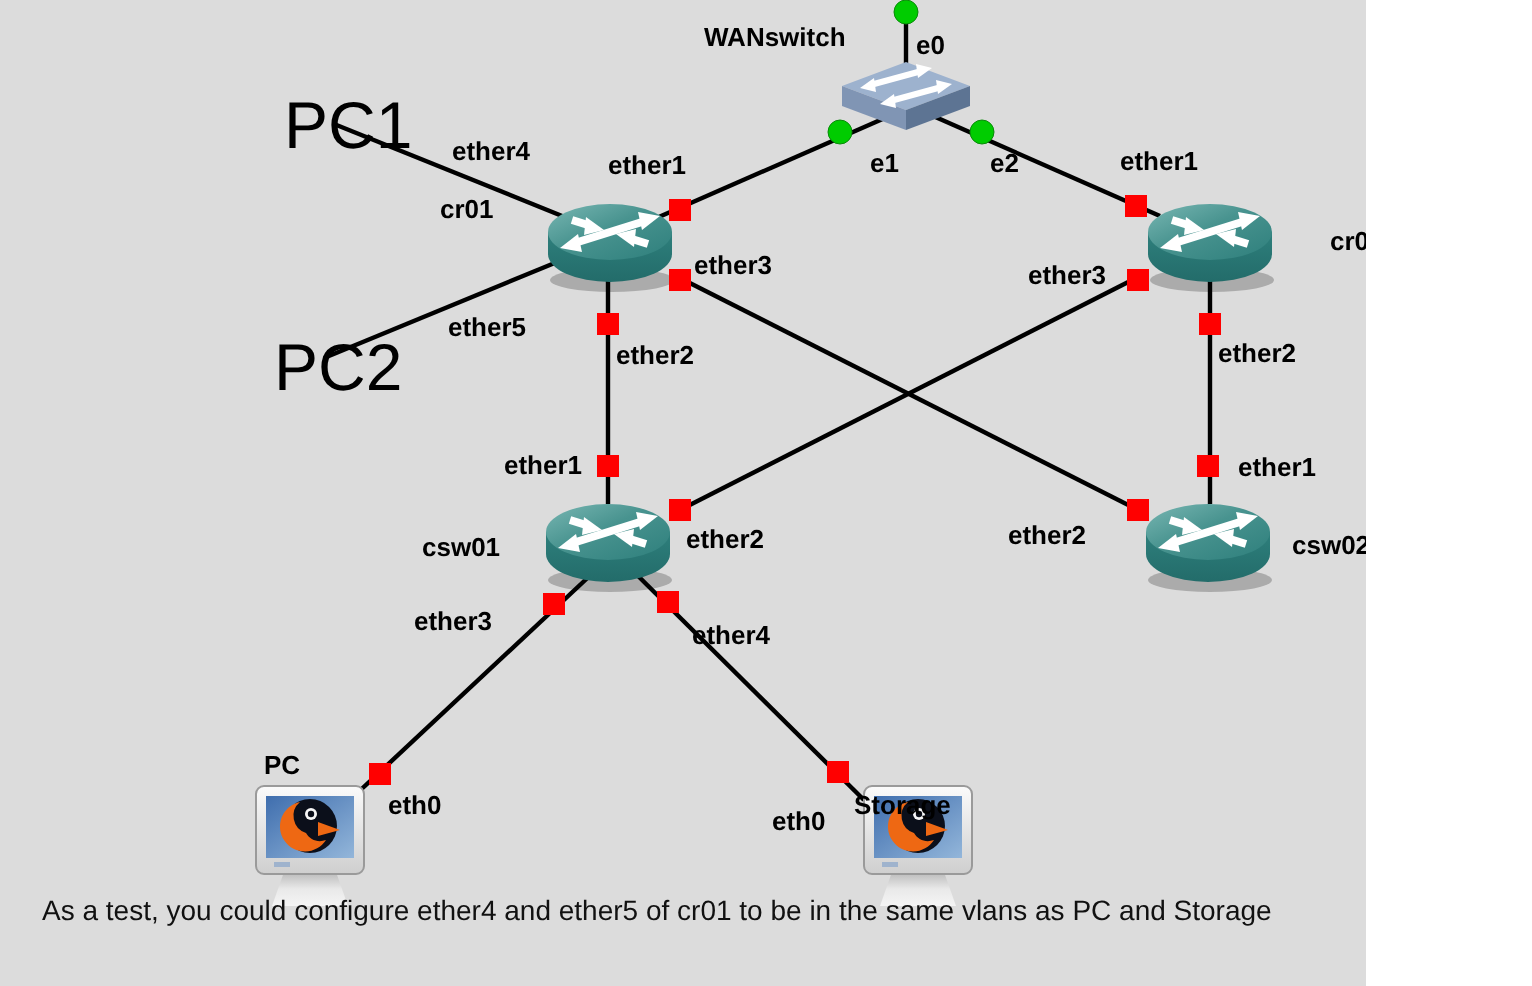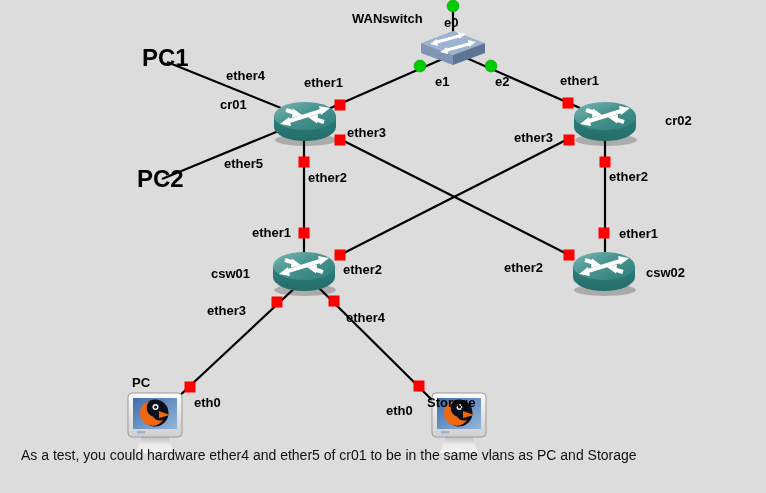--- a/index.html
+++ b/index.html
@@ -1,31 +1,31 @@
 <!DOCTYPE html>
 <html style="--bg: #dcdcdc; --wire: #000000; --red: #ff0000; --green: #00cc00; --ink: #000000;"><head>
 <meta charset="utf-8">
 <style>
   html,body{margin:0;padding:0;}
   .canvas{
-    position:relative; width:766px; height:493px;
+    position:relative; width:683px; height:493px;
     background:var(--bg,#dcdcdc); overflow:hidden;
     font-family:"Liberation Sans", sans-serif; color:var(--ink,#000);
   }
   svg.wires{position:absolute; left:0; top:0;}
   .wire{stroke:var(--wire,#000); stroke-width:2.2;}
   .sq{fill:var(--red,#f00);}
   .dot{fill:var(--green,#0c0); stroke:#0a8a0a; stroke-width:0.5;}
   .node{position:absolute;}
   .lbl{
     position:absolute; font-size:13px; font-weight:bold;
     white-space:nowrap; line-height:1;
   }
   .big{
-    position:absolute; font-size:24px; font-weight:700;
+    position:absolute; font-size:33px; font-weight:400;
     white-space:nowrap; line-height:1; letter-spacing:0px;
   }
   .note{
     position:absolute; font-size:14px; font-weight:400;
     white-space:pre; line-height:1; color:#111;
   }
 </style>
 </head>
 <body>
 
@@ -198,21 +198,21 @@
   <span class="lbl" style="left:220px;top:98px">cr01</span>
   <span class="lbl" style="left:665px;top:114px">cr02</span>
   <span class="lbl" style="left:211px;top:267px">csw01</span>
   <span class="lbl" style="left:646px;top:266px">csw02</span>
   <span class="lbl" style="left:132px;top:376px">PC</span>
   <span class="lbl" style="left:427px;top:396px">Storage</span>
 
   <span class="big" style="left:142px;top:46px">PC1</span>
   <span class="big" style="left:137px;top:167px">PC2</span>
 
-  <span class="lbl" style="left:444px;top:16px">e0</span>
+  <span class="lbl" style="left:458px;top:16px">e0</span>
   <span class="lbl" style="left:435px;top:75px">e1</span>
   <span class="lbl" style="left:495px;top:75px">e2</span>
 
   <span class="lbl" style="left:304px;top:76px">ether1</span>
   <span class="lbl" style="left:308px;top:171px">ether2</span>
   <span class="lbl" style="left:347px;top:126px">ether3</span>
   <span class="lbl" style="left:226px;top:69px">ether4</span>
   <span class="lbl" style="left:224px;top:157px">ether5</span>
 
   <span class="lbl" style="left:560px;top:74px">ether1</span>
@@ -223,15 +223,15 @@
   <span class="lbl" style="left:343px;top:263px">ether2</span>
   <span class="lbl" style="left:207px;top:304px">ether3</span>
   <span class="lbl" style="left:346px;top:311px">ether4</span>
 
   <span class="lbl" style="left:619px;top:227px">ether1</span>
   <span class="lbl" style="left:504px;top:261px">ether2</span>
 
   <span class="lbl" style="left:194px;top:396px">eth0</span>
   <span class="lbl" style="left:386px;top:404px">eth0</span>
 
-  <div class="note" style="left:21px;top:448px">As a test, you could hardware ether4 and ether5 of cr01 to be in the same vlans as PC and Storage</div>
+  <div class="note" style="left:21px;top:448px">As a test, you could configure ether4 and ether5 of cr01 to be in the same vlans as PC and Storage</div>
 
 </div>
 
 </body></html>

